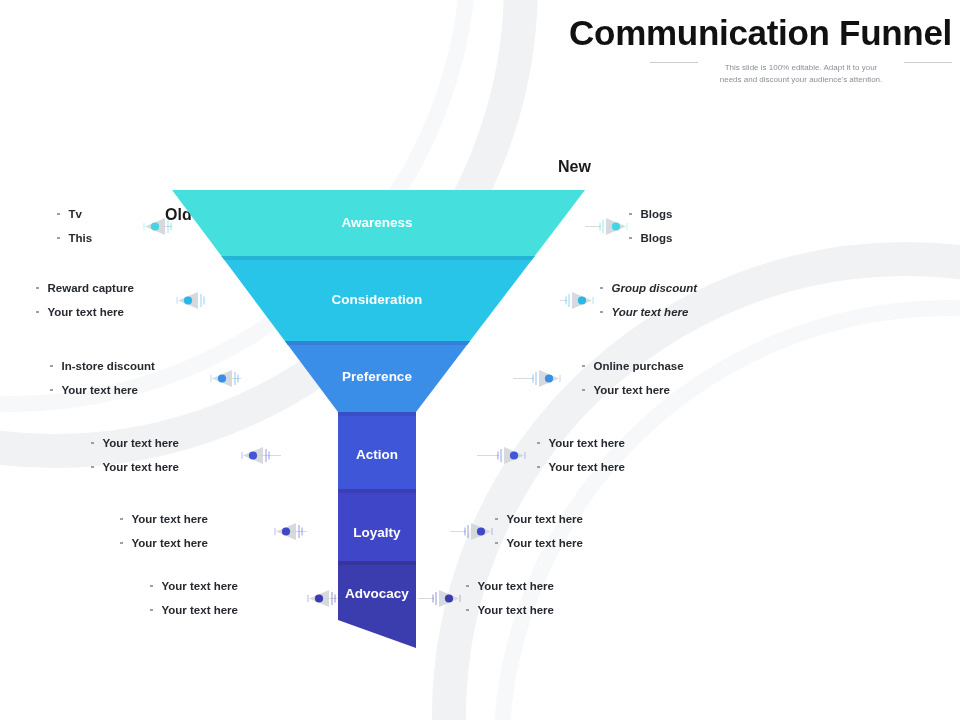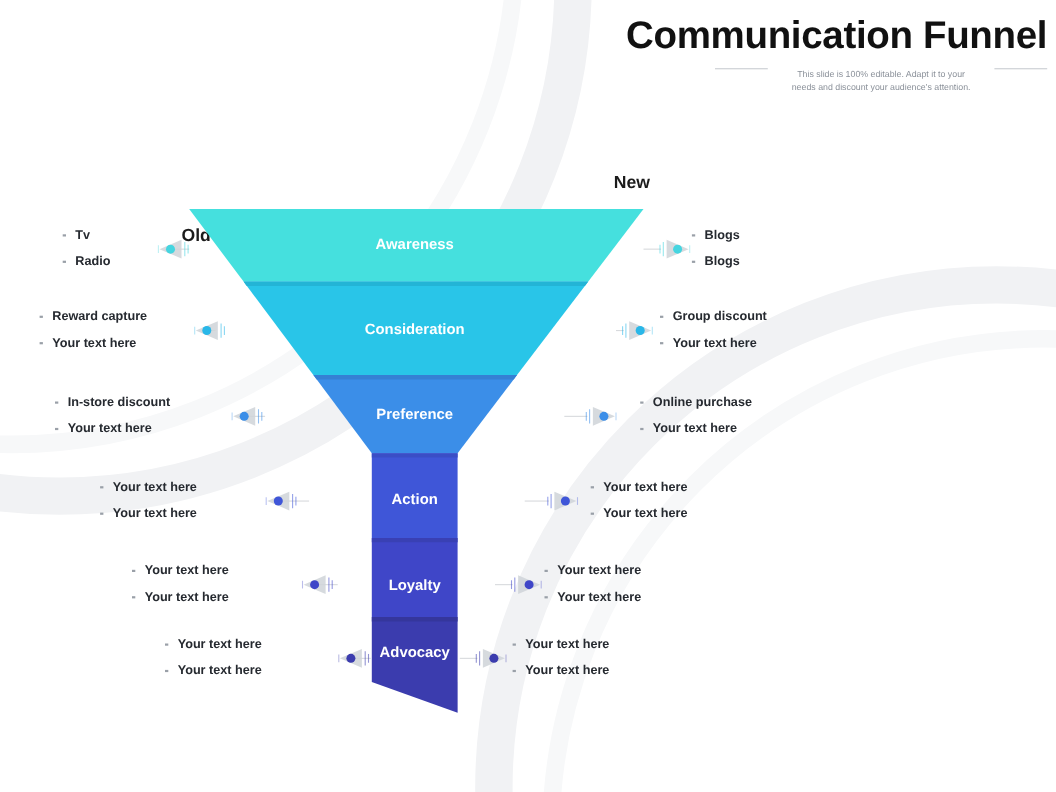--- a/index.html
+++ b/index.html
@@ -148,21 +148,21 @@
        <circle cx="10" cy="8.5" r="4.1" fill="#45D5E0"></circle>
      </svg>
       </div>
       <div class="bullets left" style="left: 57px; top: 202px; position: absolute;">
         <div class="bul">
           <span class="dot"></span>
           <span>Tv</span>
         </div>
         <div class="bul">
           <span class="dot"></span>
-          <span>Radio</span>
+          <span>This</span>
         </div>
       </div>
       <div class="bullets right" style="left: 629px; top: 202px; position: absolute;">
         <div class="bul">
           <span class="dot"></span>
           <span>Blogs</span>
         </div>
         <div class="bul">
           <span class="dot"></span>
           <span>Blogs</span>
@@ -199,21 +199,21 @@
       <div class="bullets left" style="left: 36px; top: 276px; position: absolute;">
         <div class="bul">
           <span class="dot"></span>
           <span>Reward capture</span>
         </div>
         <div class="bul">
           <span class="dot"></span>
           <span>Your text here</span>
         </div>
       </div>
-      <div class="bullets right" style="left: 600px; top: 276px; position: absolute;">
+      <div class="bullets right" style="left: 600px; top: 276px; position: absolute; font-style: italic;">
         <div class="bul">
           <span class="dot"></span>
           <span>Group discount</span>
         </div>
         <div class="bul">
           <span class="dot"></span>
           <span>Your text here</span>
         </div>
       </div>
       <div class="conn" style="left: 223px; top: 378px; width: 18px;"></div>

